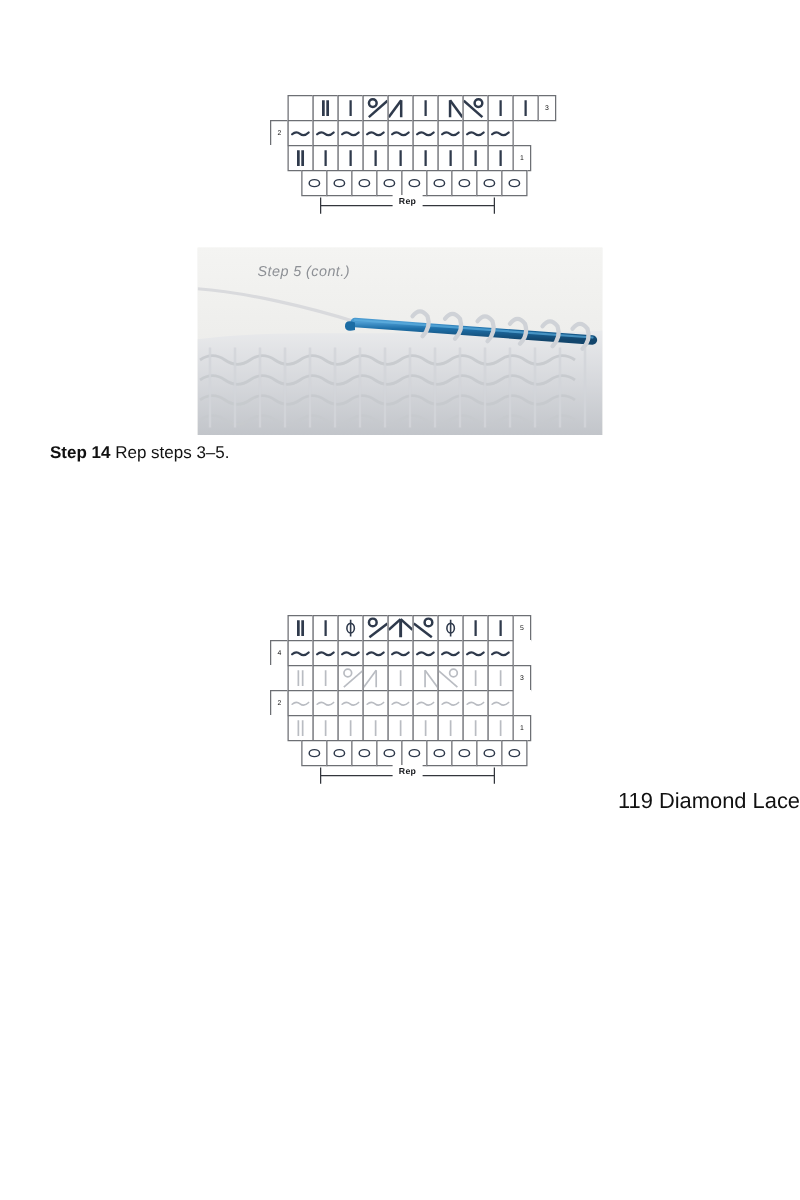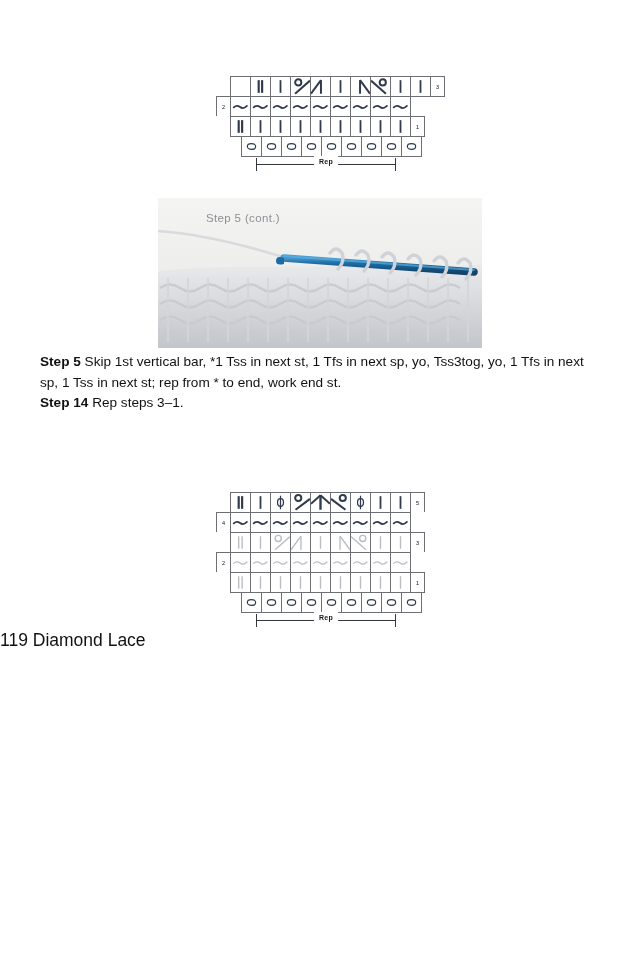--- a/index.html
+++ b/index.html
@@ -45,40 +45,40 @@
   }
   .rep-tick-l{left:0;} .rep-tick-r{right:0;}
   .rep-label{
     position:absolute;left:50%;top:-1px;transform:translateX(-50%);
     background:#fff;padding:0 5px;font-size:7px;font-weight:bold;color:#16181c;
     letter-spacing:.2px;line-height:11px;
   }
 
   
   .photo{
-    position:absolute;overflow:hidden;background:#f2f2f0;
+    position:absolute;overflow:hidden;background:#f2f2f0;font-style:italic;
   }
   .photo .caption{
     position:absolute;left:48px;top:14px;
     font-size:11.5px;color:#8d9095;letter-spacing:.35px;
     font-family:"Liberation Sans",sans-serif;
   }
 
   
   .steps{
     position:absolute;left:40px;top:352px;width:564px;
     font-size:13.6px;line-height:20.5px;color:#111;
     font-family:"Liberation Sans",sans-serif;
   }
   .steps p{margin:0 0 0 0;}
   .steps b{font-weight:bold;}
 
   .pattern-title{
     position:absolute;left:0;right:0;top:630px;
-    text-align:left;font-size:17.5px;color:#111;
+    text-align:right;font-size:17.5px;color:#111;
     font-family:"Liberation Sans",sans-serif;
   }
 </style>
 </head>
 <body>
 
 <div class="chart-wrap" id="chart-top" style="left:216px;top:76px;">
     <div class="chart-row">
       <div class="numcell" style="border-color: transparent;"></div>
       <div class="cell"></div>
@@ -336,22 +336,21 @@
       <path d="M2 138 q10 -7 20 0 q10 7 20 0 q10 -7 20 0 q10 7 20 0 q10 -7 20 0 q10 7 20 0 q10 -7 20 0 q10 7 20 0 q10 -7 20 0 q10 7 20 0 q10 -7 20 0 q10 7 20 0 q10 -7 20 0 q10 7 20 0 q10 -7 20 0"></path>
     </g>
     <g stroke="#d2d5d9" stroke-width="2" fill="none" opacity="0.85">
       <path d="M10 80 v64 M30 80 v64 M50 80 v64 M70 80 v64 M90 80 v64 M110 80 v64 M130 80 v64 M150 80 v64 M170 80 v64 M190 80 v64 M210 80 v64 M230 80 v64 M250 80 v64 M270 80 v64 M290 80 v64 M310 80 v64"></path>
     </g>
   </svg>
   <div class="caption">Step 5 (cont.)</div>
 </div>
 
 <div class="steps" id="steps-block">
-    <p><b>Step 5</b><span> Skip 1st vertical bar, *1 Tss in next st, 1 Tfs in next sp, yo, Tss3tog, yo, 1 Tfs in next sp, 1 Tss in next st; rep from * to end, work end st.</span></p>
-    <p><b>Step 14</b><span> Rep steps 3–1.</span></p>
+    <p><b>Step 14</b><span> Rep steps 3–5.</span></p>
   </div>
 
 <div class="chart-wrap" id="chart-bottom" style="left:216px;top:492px;">
     <div class="chart-row">
       <div class="numcell" style="border-color: transparent;"></div>
       <div class="cell">
         <svg class="sym" viewBox="0 0 21 21" width="21" height="21">
           <line x1="8.5" y1="3.5" x2="8.5" y2="17.5" stroke="#2f3a4c" stroke-width="2.4"></line>
           <line x1="12.3" y1="3.5" x2="12.3" y2="17.5" stroke="#2f3a4c" stroke-width="2.4"></line>
         </svg>

